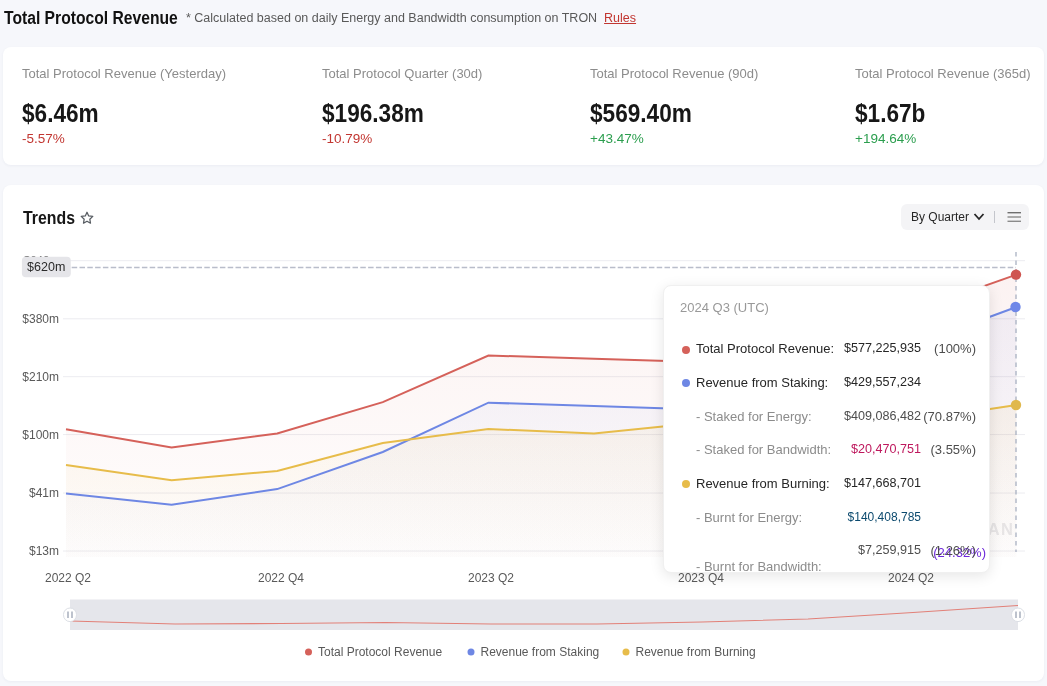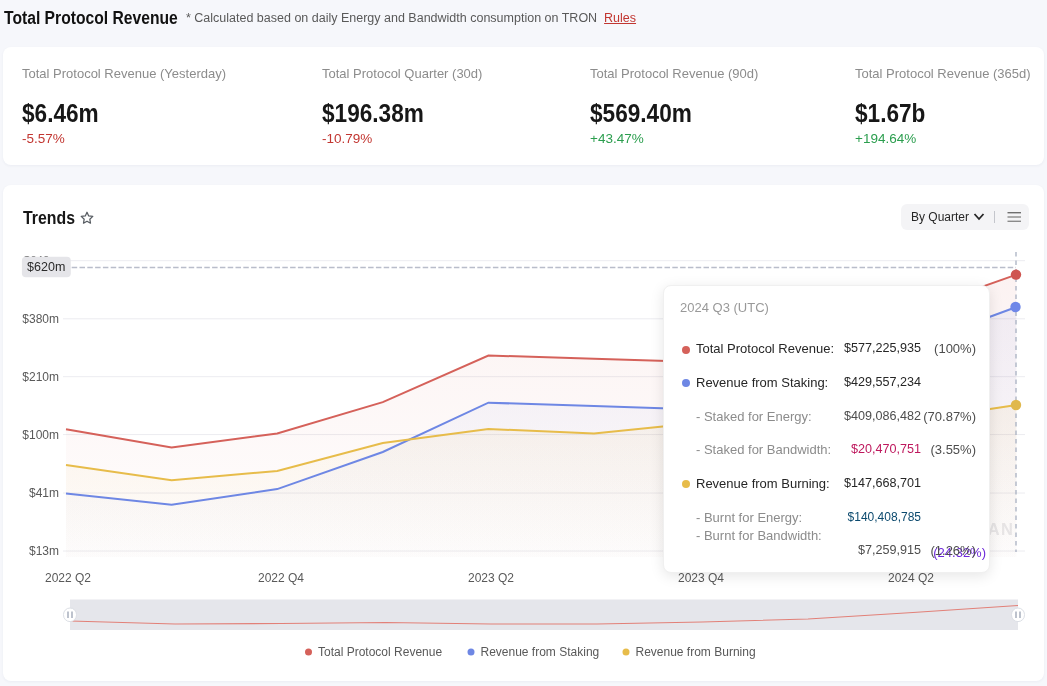--- a/index.html
+++ b/index.html
@@ -163,16 +163,16 @@
   <div style="position:absolute; right:14px; top:157.3px; color:#4d4d4d;">(3.55%)</div>
 
   <div style="position:absolute; left:19px; top:195px; width:8px; height:8px; border-radius:50%; background:#e7bc4a;"></div>
   <div style="position:absolute; left:33px; top:191px; color:#262626;">Revenue from Burning:</div>
   <div style="position:absolute; right:69px; top:191px; color:#262626; font-size:12.6px;">$147,668,701</div>
 
   <div style="position:absolute; left:33px; top:224.7px; color:#8c8c8c;">- Burnt for Energy:</div>
   <div style="position:absolute; right:69px; top:224.7px; color:#0c4a6e; font-size:12px;">$140,408,785</div>
   <div style="position:absolute; right:4px; top:224.7px; color:#6d28d9;margin-top:35px;">(24.32%)</div>
 
-  <div style="position:absolute; left:33px; top:243px; color:#8c8c8c;">- Burnt for Bandwidth:</div>
+  <div style="position:absolute; left:33px; top:274px; color:#8c8c8c;">- Burnt for Bandwidth:</div>
   <div style="position:absolute; right:69px; top:258.3px; color:#4d4d4d; font-size:12.6px;">$7,259,915</div>
   <div style="position:absolute; right:14px; top:258.3px; color:#4d4d4d;">(1.26%)</div>
 </div>
 
 </body></html>

